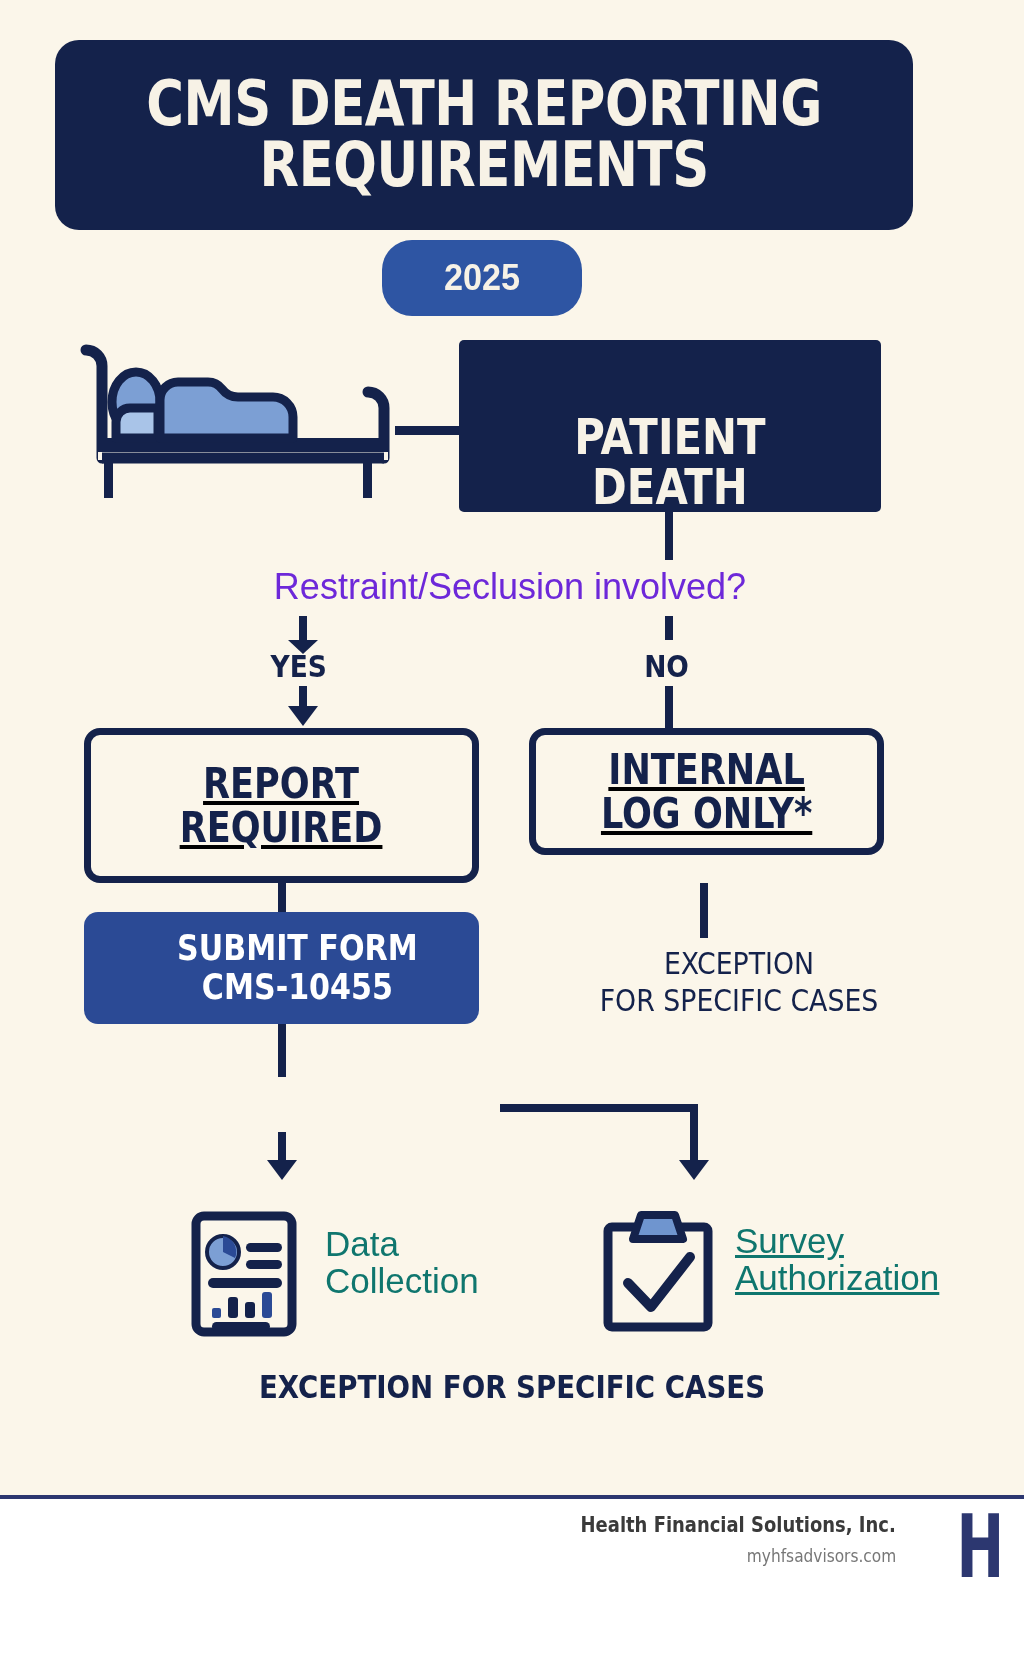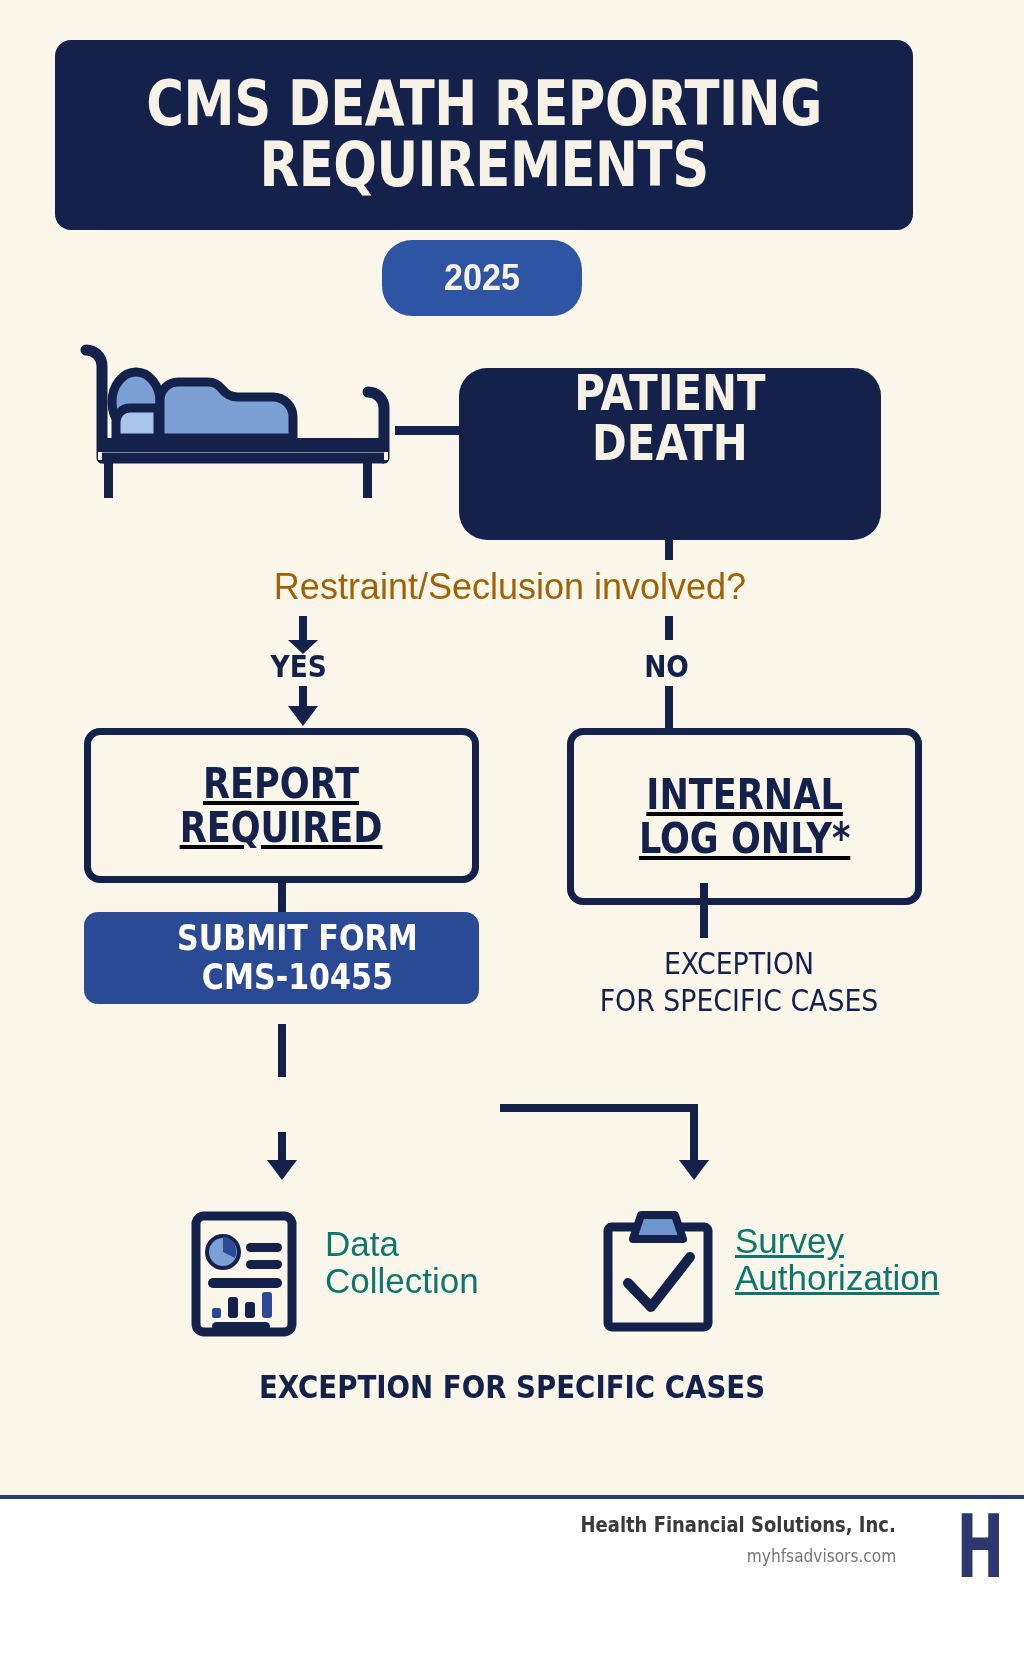--- a/index.html
+++ b/index.html
@@ -21,21 +21,21 @@
     background:#2c3770;
   }
   .footer {
     position:absolute; left:0; top:1499px; width:1024px; height:167px;
     background:#ffffff;
   }
 
   
   .title-box {
     position:absolute; left:55px; top:40px; width:858px; height:190px;
-    background:#14224b; border-radius:16px;
+    background:#14224b; border-radius:24px;
     display:flex; align-items:center; justify-content:center;
   }
   .title-text {
     color:#f7f2e6;
     font-family:"DejaVu Sans Condensed","Liberation Sans", sans-serif;
     font-weight:bold;
     font-size:62px;
     line-height:0.98;
     letter-spacing:-0.5px;
     text-align:center;
@@ -52,41 +52,41 @@
     font-family:"Liberation Sans", sans-serif;
     transform:scaleX(0.95);
   }
 
   
   .bed-icon { position:absolute; left:68px; top:330px; width:350px; height:170px; }
 
   
   .patient-death-box {
     position:absolute; left:459px; top:340px; width:422px; height:172px;
-    background:#14224b; border-radius:28px;
-    display:flex; align-items:flex-start; justify-content:center;margin-top:28px;
+    background:#14224b; border-radius:5px;
+    display:flex; align-items:flex-end; justify-content:center;
   }
   .patient-death-text {
     color:#f7f2e6; font-weight:bold; font-size:50px; line-height:1.0;
     text-align:center; white-space:pre-line;
     font-family:"DejaVu Sans Condensed","Liberation Sans", sans-serif;
     transform:scaleX(0.93);
   }
   .bed-link {
     position:absolute; left:395px; top:426px; width:70px; height:9px;
     background:#14224b;
   }
 
   
   .vline { position:absolute; background:#14224b; width:8px; }
   .hline { position:absolute; background:#14224b; height:8px; }
 
   .decision-q {
     position:absolute; left:110px; top:566px; width:800px;
-    text-align:center; font-size:36px; color:#a16207;
+    text-align:center; font-size:36px; color:#6d28d9;
     font-family:"Liberation Sans", sans-serif;
   }
   .branch-label {
     position:absolute; font-size:31px; font-weight:bold; color:#14224b;
     font-family:"DejaVu Sans Condensed","Liberation Sans", sans-serif;
     transform:scaleX(0.95);
   }
   .label-yes { left:269px; top:648px; }
   .label-no  { left:643px; top:648px; }
 
@@ -98,31 +98,31 @@
     border-top:20px solid #14224b;
   }
 
   
   .outcome-box {
     position:absolute; border:7px solid #14224b; border-radius:16px;
     background:#fbf6ea;
     display:flex; align-items:center; justify-content:center;text-decoration:underline;
   }
   .box-report { left:84px; top:728px; width:395px; height:155px; }
-  .box-internal { left:529px; top:728px; width:355px; height:177px;margin-left:38px; }
+  .box-internal { left:529px; top:728px; width:355px; height:127px; }
   .outcome-text {
     color:#14224b; font-weight:bold; font-size:42px; line-height:1.04;
     text-align:center; white-space:pre-line;
     font-family:"DejaVu Sans Condensed","Liberation Sans", sans-serif;
     transform:scaleX(0.93);
   }
 
   
   .submit-box {
-    position:absolute; left:84px; top:912px; width:395px; height:92px;
+    position:absolute; left:84px; top:912px; width:395px; height:112px;
     background:#2b4a95; border-radius:14px;
     display:flex; align-items:center; justify-content:center;padding-left:32px;
   }
   .submit-text {
     color:#ffffff; font-weight:bold; font-size:36px; line-height:1.08;
     text-align:center; white-space:pre-line;
     font-family:"DejaVu Sans Condensed","Liberation Sans", sans-serif;
     transform:scaleX(0.93);
   }
 

